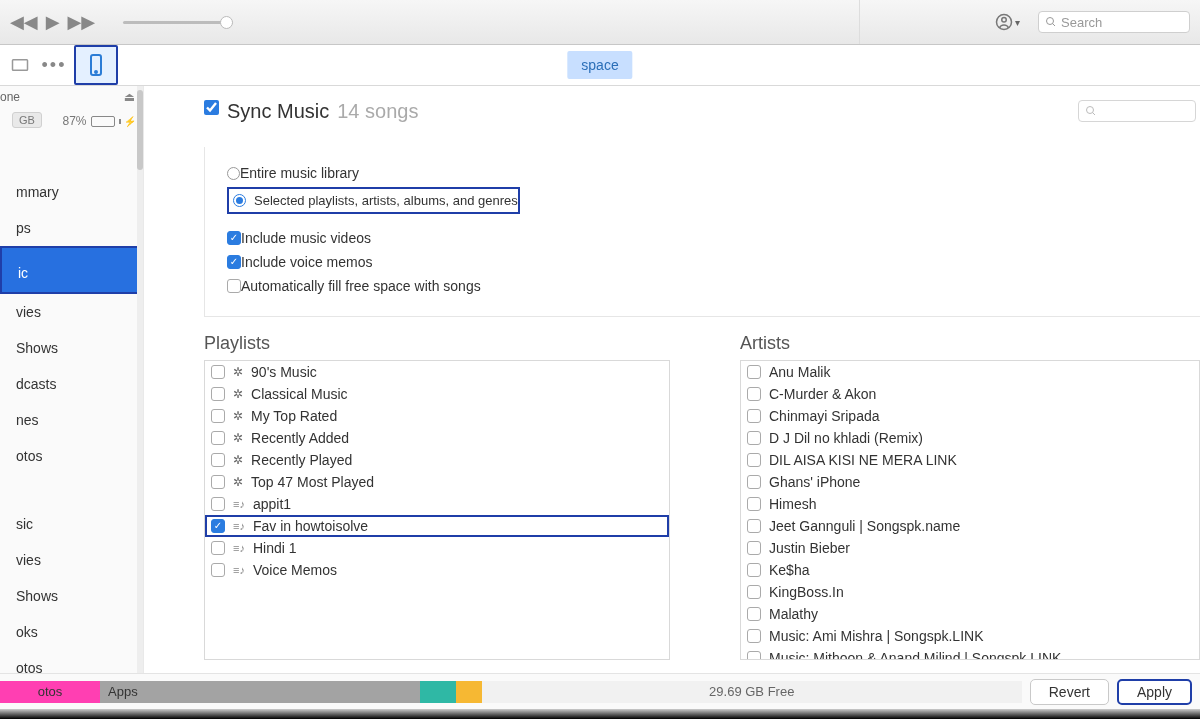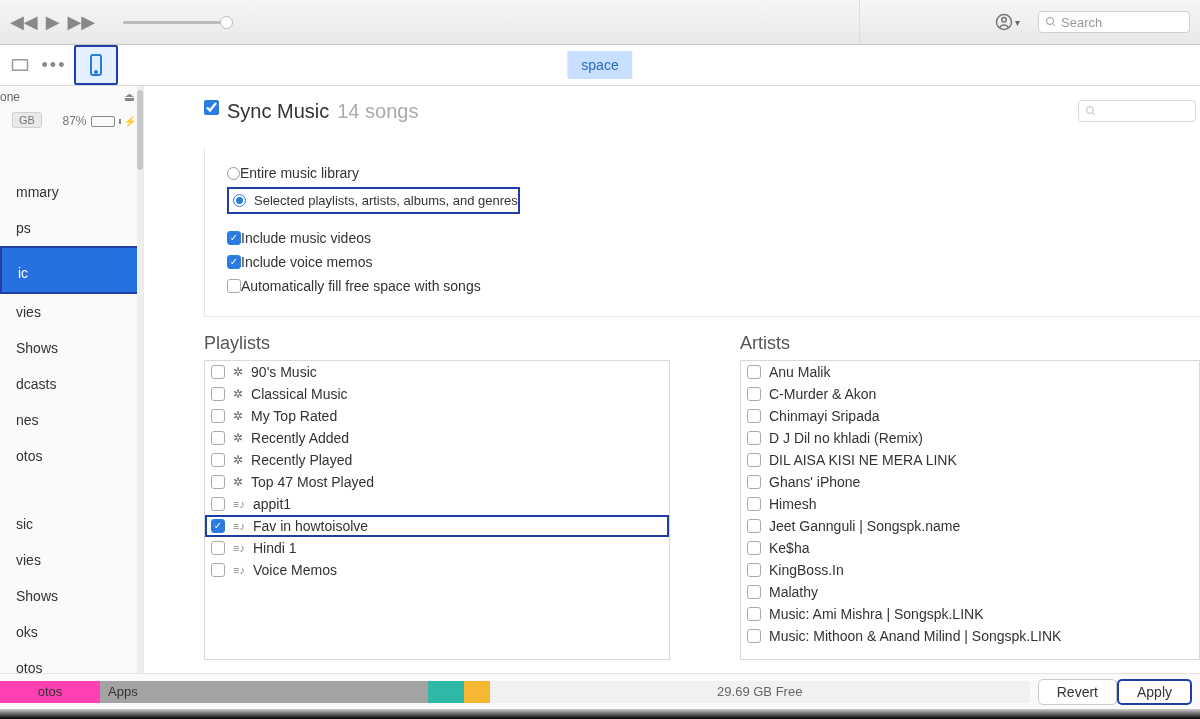--- a/index.html
+++ b/index.html
@@ -83,21 +83,21 @@
 
 .footer{position:absolute; bottom:10px; left:0; right:0; height:36px; display:flex; align-items:center; border-top:1px solid #e4e4e4; background:#fafafa;}
 .storage{flex:1; height:22px; display:flex; position:relative;}
 .seg{height:100%;}
 .seg.otos{background:#ff3fb2; width:100px; color:#333; font-size:13px; display:flex; align-items:center; justify-content:center;}
 .seg.apps{background:#a3a3a3; flex:1; position:relative;}
 .seg.apps span{position:absolute; left:8px; top:3px; font-size:13px; color:#333;}
 .seg.teal{background:#2fb8a5; width:36px;}
 .seg.yel{background:#f6b833; width:26px;}
 .seg.free{background:#f1f1f1; width:540px; display:flex; align-items:center; justify-content:center; color:#666; font-size:13px;}
-.footer-btns{display:flex; padding:0 8px;}
+.footer-btns{display:flex; gap:8px; padding:0 8px;}
 .btn{height:26px; padding:0 18px; border:1px solid #c9c9c9; border-radius:5px; background:#fff; font-size:14px; color:#333; display:flex; align-items:center; cursor:pointer;}
 .btn.apply{border:2px solid #1f3ea8;}
 
 .shadow-line{position:absolute; bottom:0; left:0; right:0; height:10px; background:linear-gradient(#ccc,#000);}
 </style>
 </head>
 <body>
 
 <div class="top-toolbar">
   <div class="play-controls">
@@ -309,20 +309,24 @@
             <div class="list-row">
               <span class="chk"></span>
               <span>Himesh</span>
             </div>
             <div class="list-row">
               <span class="chk"></span>
               <span>Jeet Gannguli | Songspk.name</span>
             </div>
             <div class="list-row">
               <span class="chk"></span>
+              <span>Justin Bieber</span>
+            </div>
+            <div class="list-row">
+              <span class="chk"></span>
               <span>Ke$ha</span>
             </div>
             <div class="list-row">
               <span class="chk"></span>
               <span>KingBoss.In</span>
             </div>
             <div class="list-row">
               <span class="chk"></span>
               <span>Malathy</span>
             </div>

